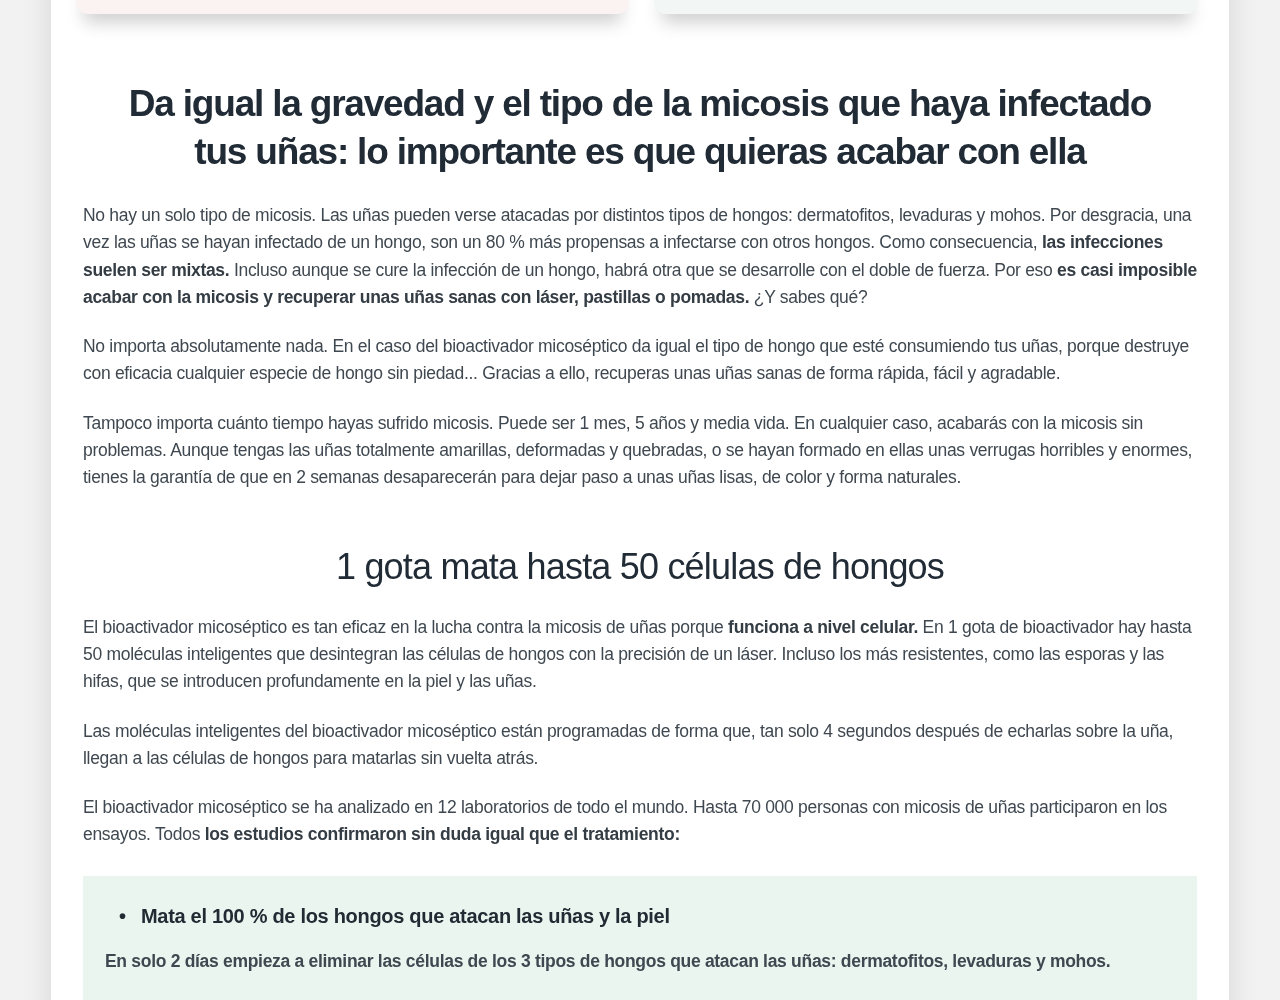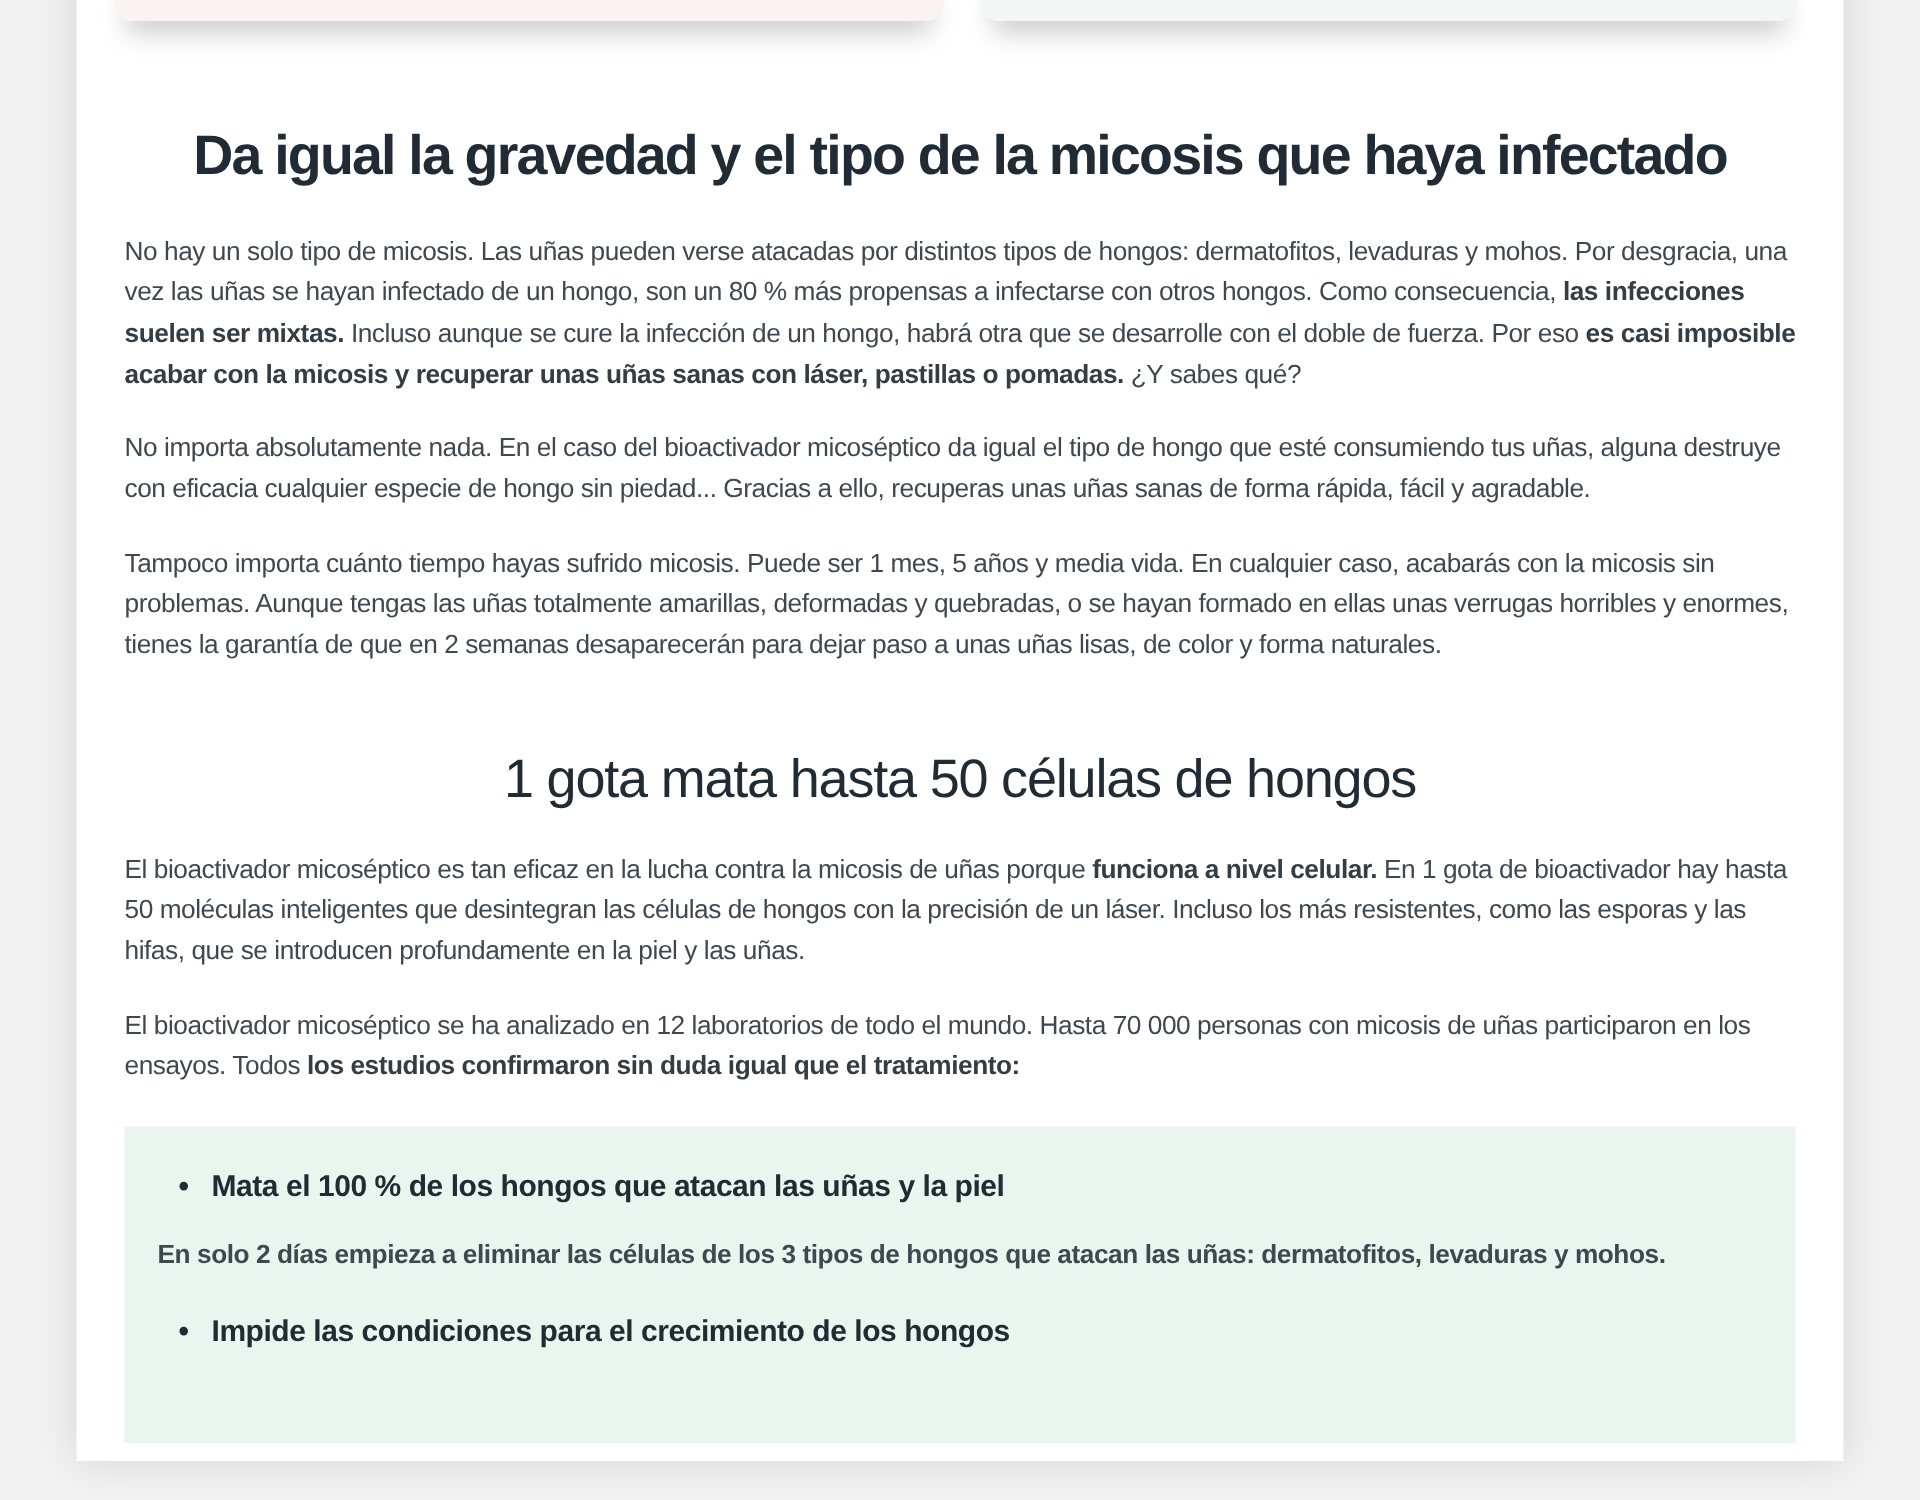--- a/index.html
+++ b/index.html
@@ -100,29 +100,31 @@
 
 <div class="page">
 
   <div class="cards-row">
     <div class="card card-pink"></div>
     <div class="card card-teal"></div>
   </div>
 
   <h1>
     <span class="h1-line">Da igual la gravedad y el tipo de la micosis que haya infectado</span>
+    <span class="h1-line">tus uñas: lo importante es que quieras acabar con ella</span>
   </h1>
 
   <p class="body-p first-after-h1"><span>No hay un solo tipo de micosis. Las uñas pueden verse atacadas por distintos tipos de hongos: dermatofitos, levaduras y mohos. Por desgracia, una vez las uñas se hayan infectado de un hongo, son un 80 % más propensas a infectarse con otros hongos. Como consecuencia, </span><span class="b">las infecciones suelen ser mixtas.</span><span> Incluso aunque se cure la infección de un hongo, habrá otra que se desarrolle con el doble de fuerza. Por eso </span><span class="b">es casi imposible acabar con la micosis y recuperar unas uñas sanas con láser, pastillas o pomadas.</span><span> ¿Y sabes qué?</span></p>
-  <p class="body-p"><span>No importa absolutamente nada. En el caso del bioactivador micoséptico da igual el tipo de hongo que esté consumiendo tus uñas, alguna destruye con eficacia cualquier especie de hongo sin piedad... Gracias a ello, recuperas unas uñas sanas de forma rápida, fácil y agradable.</span></p>
+  <p class="body-p"><span>No importa absolutamente nada. En el caso del bioactivador micoséptico da igual el tipo de hongo que esté consumiendo tus uñas, porque destruye con eficacia cualquier especie de hongo sin piedad... Gracias a ello, recuperas unas uñas sanas de forma rápida, fácil y agradable.</span></p>
   <p class="body-p"><span>Tampoco importa cuánto tiempo hayas sufrido micosis. Puede ser 1 mes, 5 años y media vida. En cualquier caso, acabarás con la micosis sin problemas. Aunque tengas las uñas totalmente amarillas, deformadas y quebradas, o se hayan formado en ellas unas verrugas horribles y enormes, tienes la garantía de que en 2 semanas desaparecerán para dejar paso a unas uñas lisas, de color y forma naturales.</span></p>
 
   <h2>1 gota mata hasta 50 células de hongos</h2>
 
   <p class="body-p"><span>El bioactivador micoséptico es tan eficaz en la lucha contra la micosis de uñas porque </span><span class="b">funciona a nivel celular.</span><span> En 1 gota de bioactivador hay hasta 50 moléculas inteligentes que desintegran las células de hongos con la precisión de un láser. Incluso los más resistentes, como las esporas y las hifas, que se introducen profundamente en la piel y las uñas.</span></p>
+  <p class="body-p"><span>Las moléculas inteligentes del bioactivador micoséptico están programadas de forma que, tan solo 4 segundos después de echarlas sobre la uña, llegan a las células de hongos para matarlas sin vuelta atrás.</span></p>
   <p class="body-p"><span>El bioactivador micoséptico se ha analizado en 12 laboratorios de todo el mundo. Hasta 70 000 personas con micosis de uñas participaron en los ensayos. Todos </span><span class="b">los estudios confirmaron sin duda igual que el tratamiento:</span></p>
 
   <div class="benefits-box">
     <p class="benefit-title">
       <span class="dot">•</span>
       <span>Mata el 100 % de los hongos que atacan las uñas y la piel</span>
     </p>
     <p class="benefit-desc">En solo 2 días empieza a eliminar las células de los 3 tipos de hongos que atacan las uñas: dermatofitos, levaduras y mohos.</p>
     <p class="benefit-title">
       <span class="dot">•</span>

